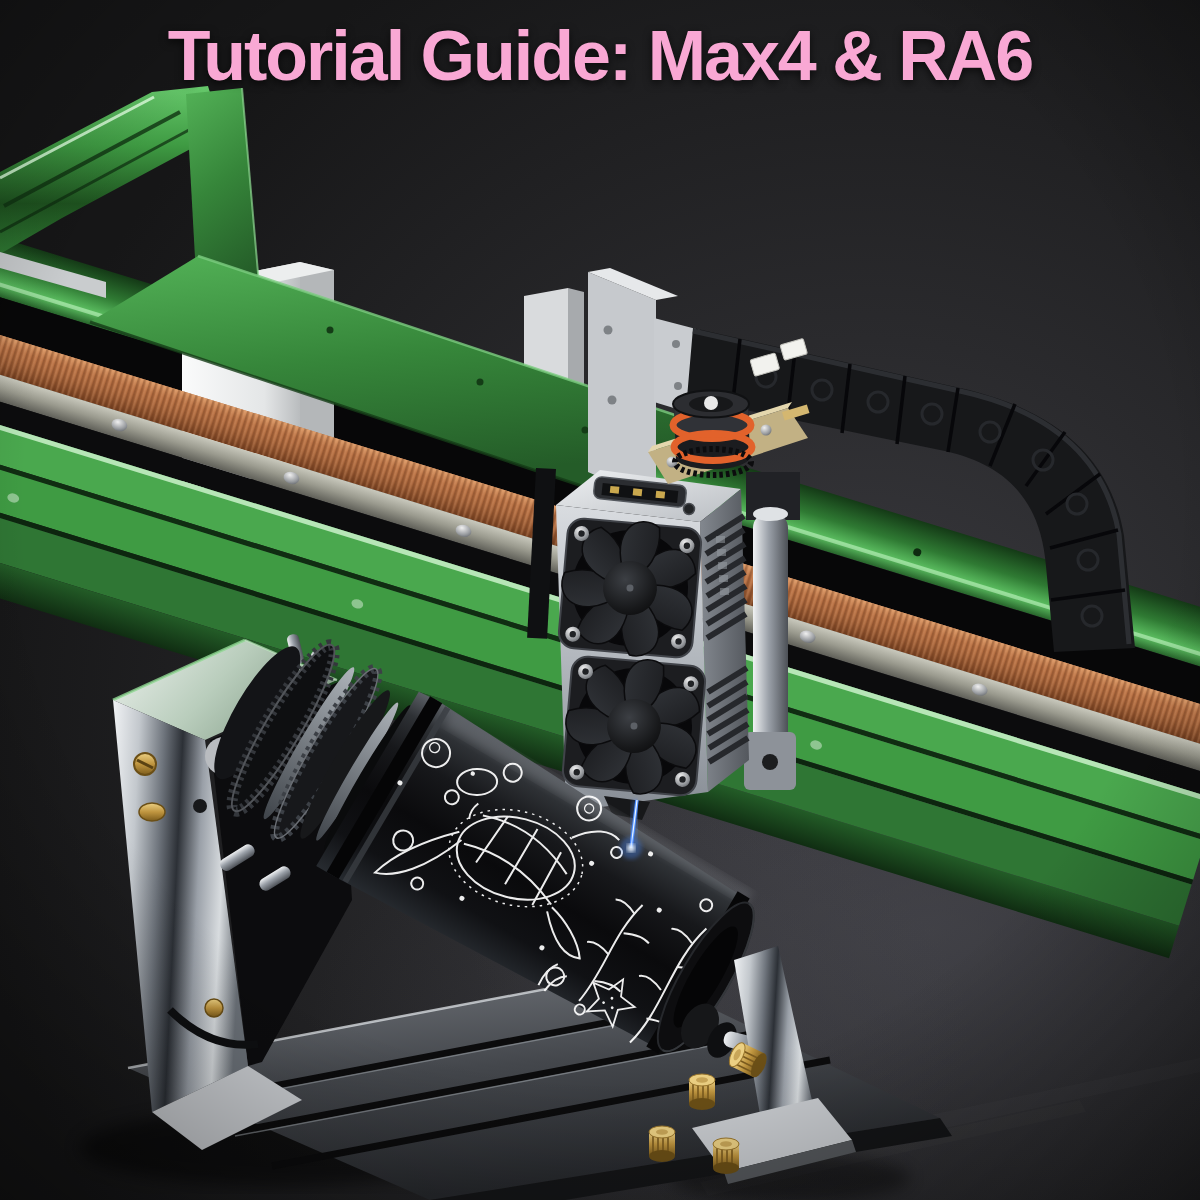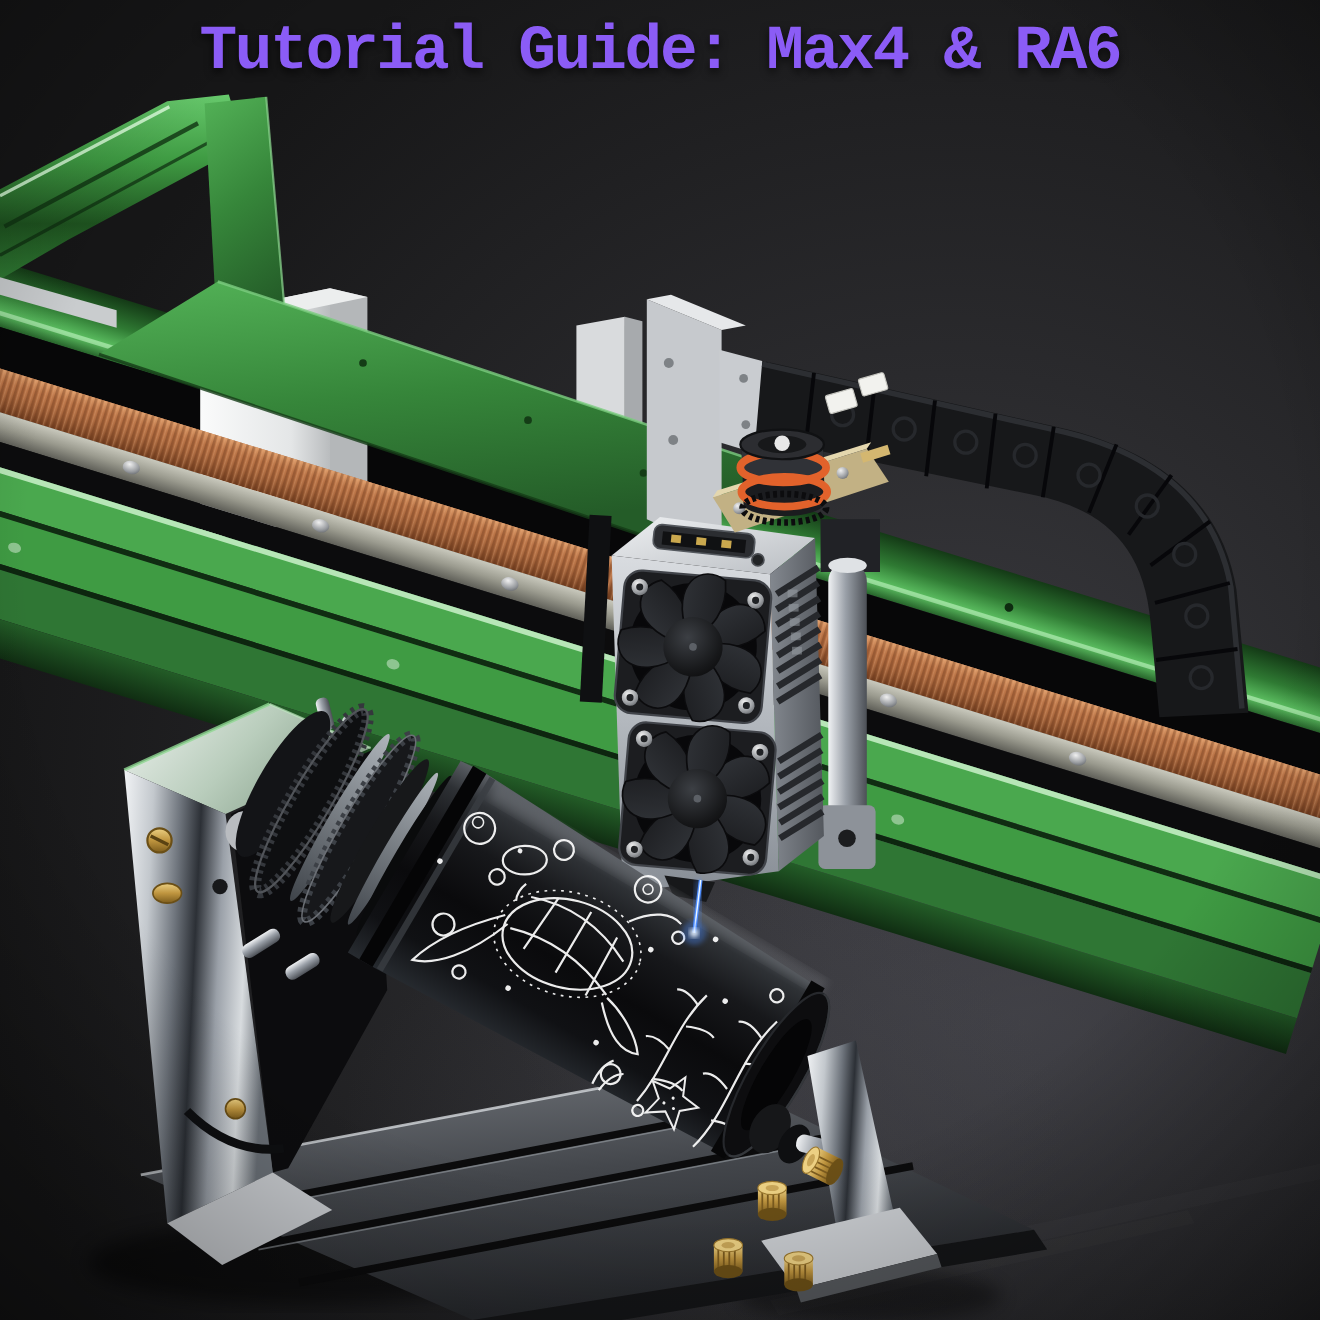--- a/index.html
+++ b/index.html
@@ -1,22 +1,22 @@
 <!DOCTYPE html>
 <html><head>
 <meta charset="utf-8">
 <style>
   html,body{margin:0;padding:0;background:#000;}
   .stage{position:relative;width:1200px;height:1200px;overflow:hidden;
          background:#1b1b1d;font-family:"Liberation Sans",sans-serif;}
   .stage svg{position:absolute;inset:0;display:block;}
   .title{position:absolute;top:16px;left:0;right:0;margin:0;text-align:center;
-         font-size:57px;font-weight:700;letter-spacing:-2px;color:#8b5cf6;
+         font-size:70px;font-weight:700;letter-spacing:-2px;color:#f9a8d4;
          text-shadow:0 3px 8px rgba(0,0,0,.65);
-         font-family:Liberation Mono, monospace;}
+         font-family:Liberation Sans, sans-serif;}
 </style>
 </head>
 <body>
 
 <div class="stage">
 
 <svg width="1200" height="1200" viewBox="0 0 1200 1200">
   <defs>
     <radialGradient id="bgGlow" cx="0.72" cy="0.62" r="0.75">
       <stop offset="0" stop-color="#3c3c41"></stop>

